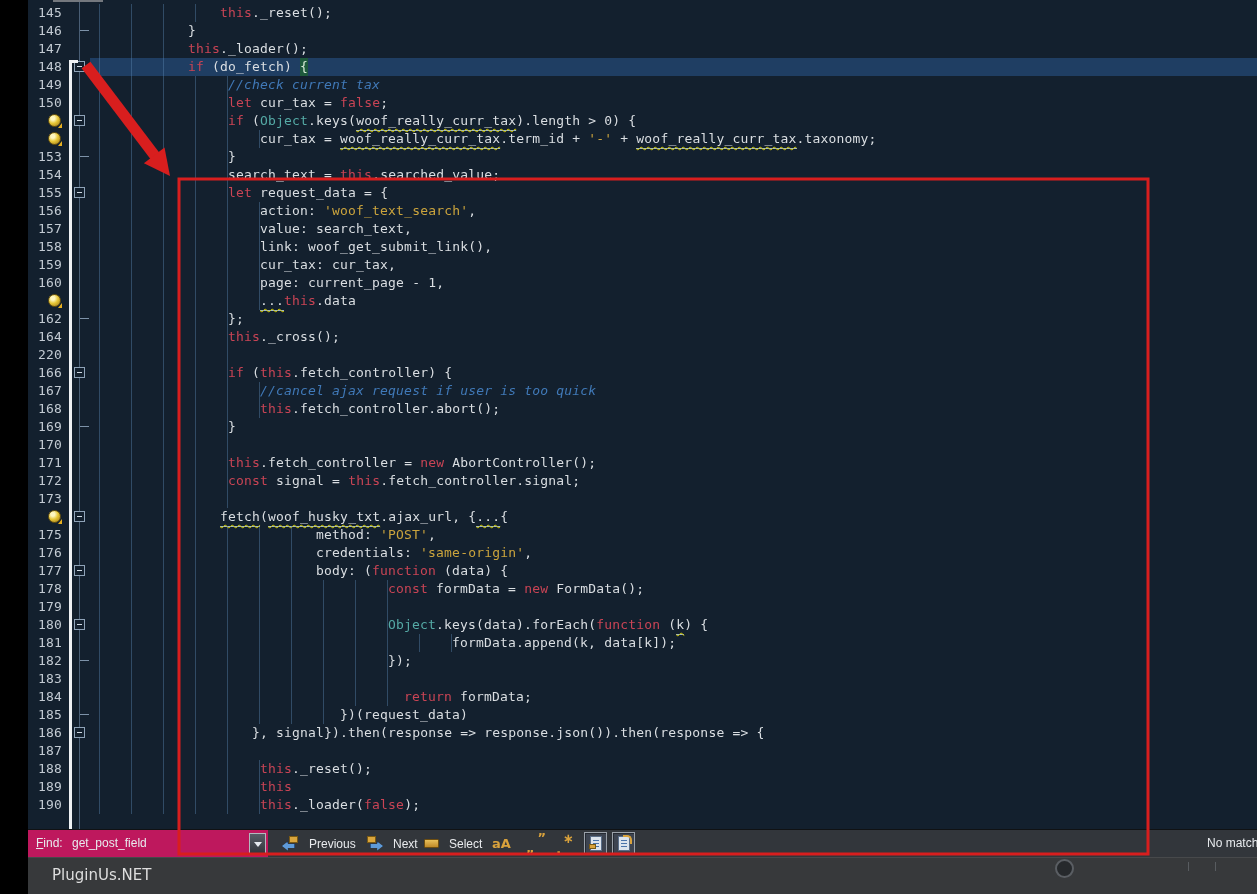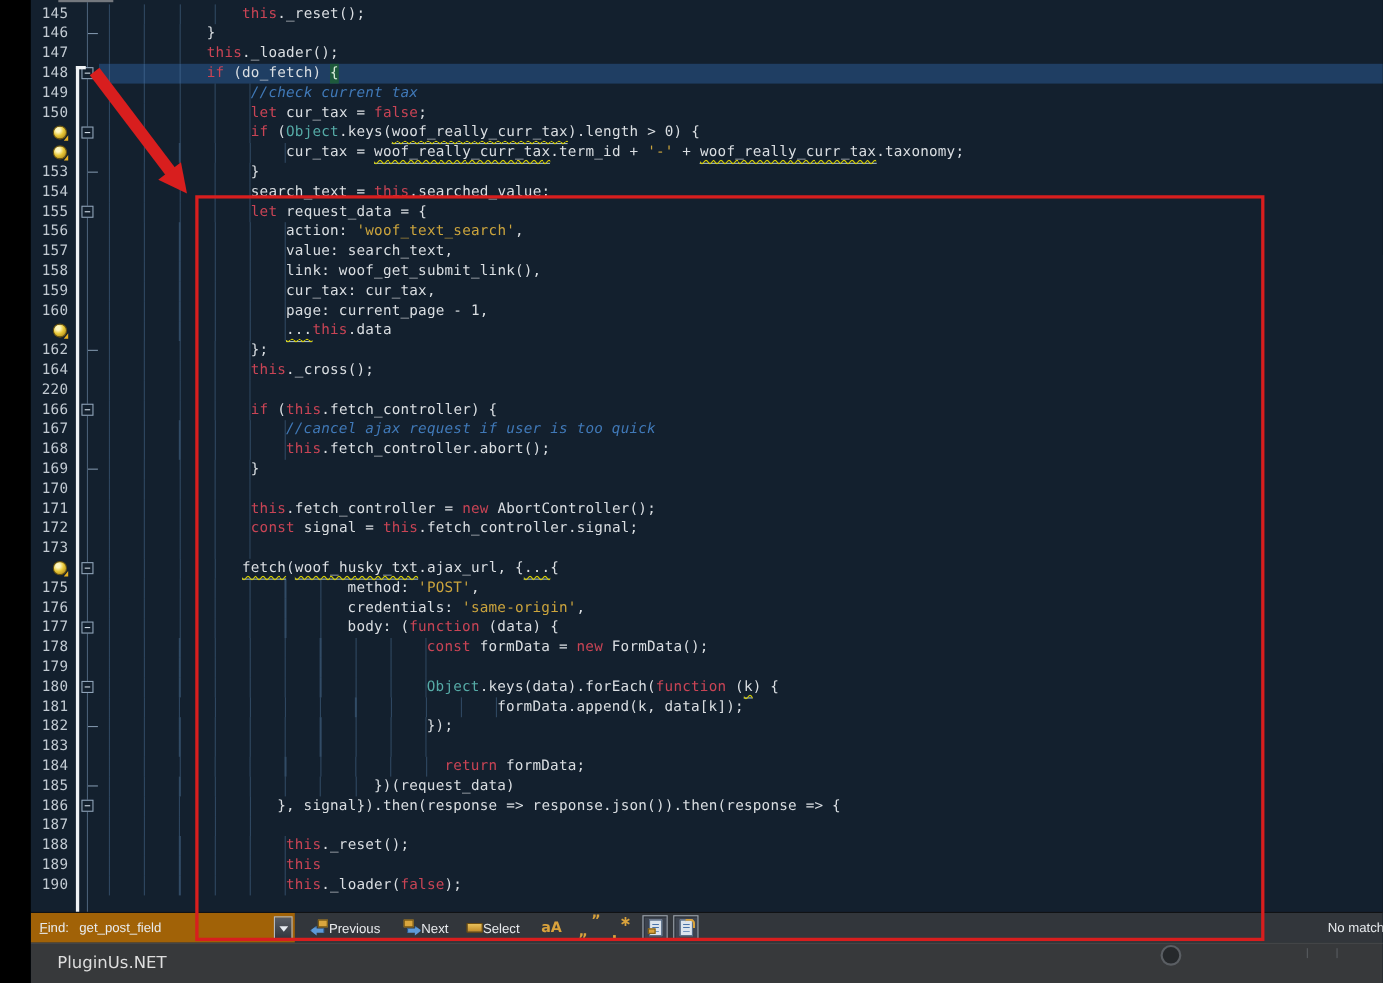--- a/index.html
+++ b/index.html
@@ -46,30 +46,30 @@
       border-left:4px solid transparent;border-right:4px solid transparent;border-bottom:6px solid #c9cdd2;}
   .sb-btn .tri-dn{position:absolute;left:3px;top:5px;width:0;height:0;
       border-left:4px solid transparent;border-right:4px solid transparent;border-top:6px solid #c9cdd2;}
   .sb-up{top:0;}
   .sb-down{top:811px;}
   .sb-thumb{position:absolute;left:1px;top:16px;width:15px;height:237px;background:#494c51;border-top:1px solid #5c6066;box-sizing:border-box;}
   .sb-track{position:absolute;left:1px;top:253px;width:15px;height:558px;
       background:repeating-linear-gradient(135deg, #46494e 0 1px, #36393d 1px 4px);}
   
   .findbar{position:absolute;left:0;top:829px;width:1257px;height:28px;background:#32363b;border-top:1px solid #101214;box-sizing:border-box;}
-  .combo{position:absolute;left:0;top:0;width:240px;height:27px;background:#a16207;}
+  .combo{position:absolute;left:0;top:0;width:240px;height:27px;background:#be185d;}
   .flabel{position:absolute;left:8px;top:0;line-height:27px;font-size:12px;color:#e8ebee;}
   .flabel::first-letter{text-decoration:underline;}
   .finput{position:absolute;left:44px;top:4px;width:170px;height:18px;background:transparent;border:none;outline:none;
           color:#e8ebee;font:12px "Liberation Sans","DejaVu Sans",sans-serif;padding:0;}
   .cbtn{position:absolute;left:221px;top:3px;width:17px;height:21px;box-sizing:border-box;
         border:1px solid #b4b8be;background:linear-gradient(#585d66,#33373e);cursor:default;}
   .cbtn .tri{position:absolute;left:4px;top:8px;width:0;height:0;
         border-left:4px solid transparent;border-right:4px solid transparent;border-top:5px solid #e6eaf0;}
-  .fb{position:absolute;top:0;height:27px;display:flex;align-items:center;gap:0;background:none;border:none;
+  .fb{position:absolute;top:0;height:27px;display:flex;align-items:center;gap:10px;background:none;border:none;
       color:#e9ebee;font:12px "Liberation Sans","DejaVu Sans",sans-serif;padding:0;cursor:default;text-align:right;}
   .fb-prev{left:254px;} .fb-next{left:338px;} .fb-sel{left:396px;}
   .ico-arrow{position:relative;width:17px;height:16px;display:inline-block;}
   .ico-arrow::before{content:"";position:absolute;top:0;right:1px;width:9px;height:7px;
       background:#d9a63e;border:1px solid #7a5a14;box-sizing:border-box;}
   .ico-arrow::after{content:"";position:absolute;left:0;bottom:1px;width:13px;height:9px;background:#5e9ad8;
       border:1px solid #24538a;box-sizing:border-box;
       clip-path:polygon(0 50%, 45% 0, 45% 28%, 100% 28%, 100% 72%, 45% 72%, 45% 100%);}
   .ico-r{transform:scaleX(-1);}
   .ico-select{display:inline-block;width:15px;height:9px;border:1px solid #6e4e10;border-radius:1px;

